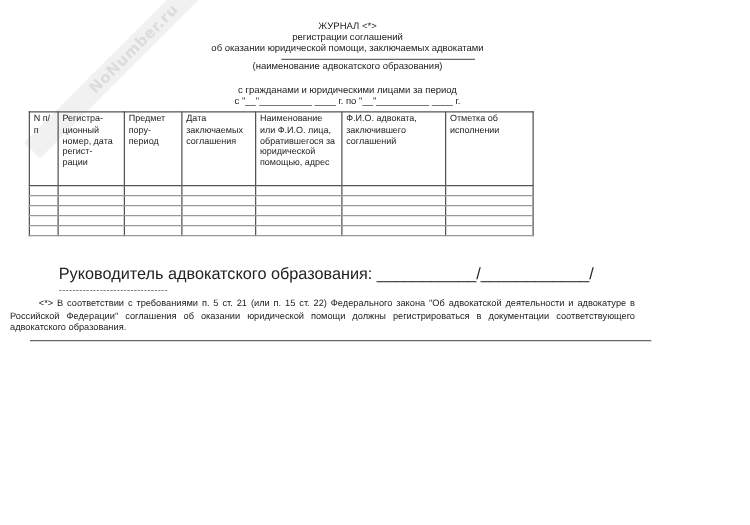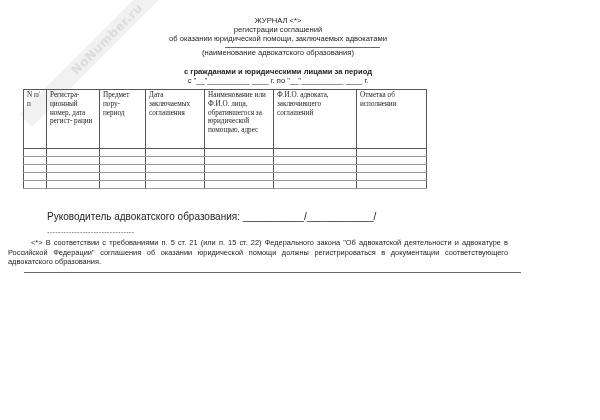--- a/index.html
+++ b/index.html
@@ -15,41 +15,41 @@
     font-size: 12px; color: #dcdcdc; letter-spacing: 0.5px;
     background: linear-gradient(#f1f1f1,#f1f1f1);
     padding: 2px 40px;
   }
   .header { position: absolute; left: 0; width: 556px; text-align: center; font-size: 7.6px; line-height: 9.5px; }
   .h-title { top: 16px; }
   .h-sub1 { top: 25px; }
   .h-sub2 { top: 34px; }
   .h-line { position: absolute; top: 47px; left: 225px; width: 155px; border-top: 1px solid #666; }
   .h-org { top: 48px; }
-  .h-period1 { top: 67px; font-weight: bold; }
+  .h-period1 { top: 67px; }
   .h-period2 { top: 76px; }
 
   table.journal {
     position: absolute; left: 23px; top: 89px; width: 404px;
-    border-collapse: collapse; font-size: 7.2px; line-height: 8.8px; font-family: Liberation Serif, serif;
+    border-collapse: collapse; font-size: 7.2px; line-height: 8.8px;
   }
   table.journal td, table.journal th {
     border: 1px solid #555; padding: 1px 3px; vertical-align: top;
     text-align: left; font-weight: normal;
   }
   table.journal th { height: 56px; }
   table.journal tr.row td { height: 7px; padding: 0; border-top: 1px solid #999; border-bottom: 1px solid #999; }
   .c1 { width: 16px; }
   .c2 { width: 46px; margin-top: 38px; }
   .c3 { width: 39px; }
   .c4 { width: 52px; }
   .c5 { width: 62px; margin-top: 32px; }
   .c6 { width: 76px; }
 
-  .sign { position: absolute; left: 47px; top: 211px; font-size: 10px; }
+  .sign { position: absolute; left: 47px; top: 211px; font-size: 13px; }
   .dash { position: absolute; left: 47px; top: 227px; font-size: 7.6px; color: #555; letter-spacing: 0.2px; }
   .footnote {
     position: absolute; left: 8px; top: 238px; width: 500px;
     font-size: 7.4px; line-height: 9.5px; text-indent: 23px; text-align: justify;
   }
   .bottom-line { position: absolute; left: 24px; top: 272px; width: 497px; border-top: 1px solid #666; }
 </style>
 </head>
 <body>
 

